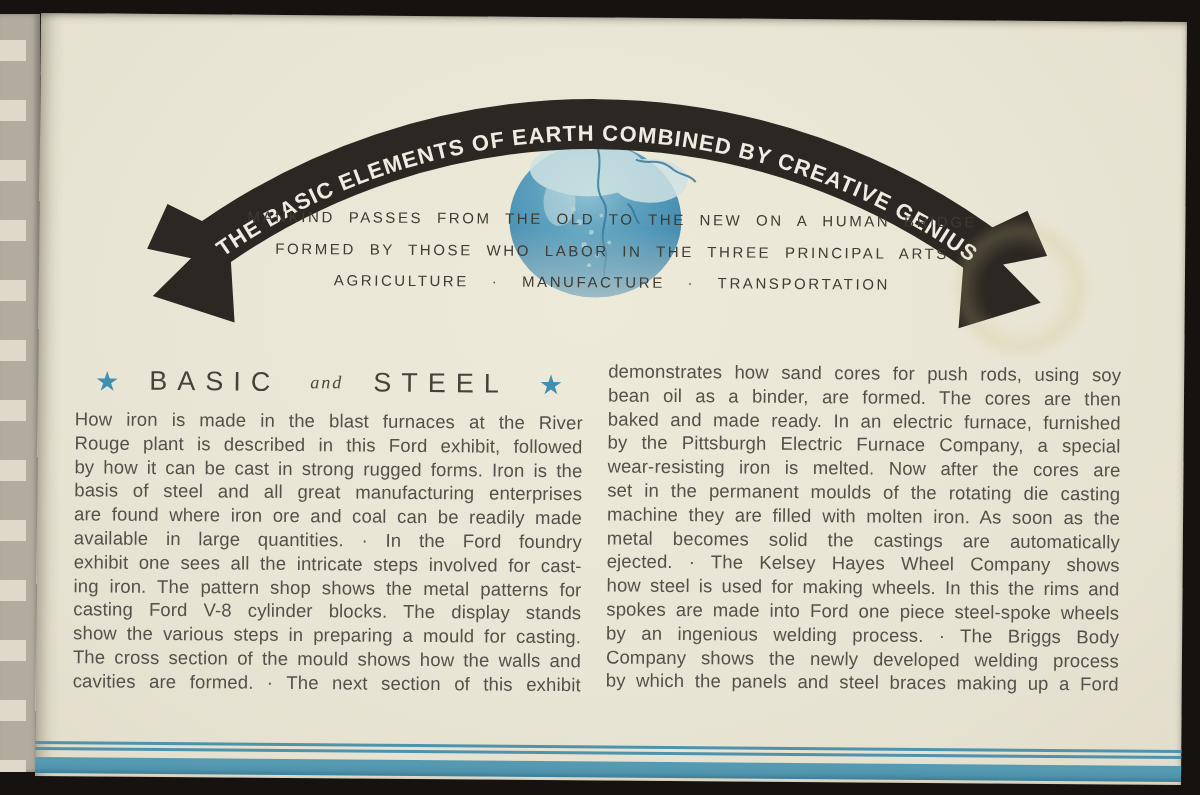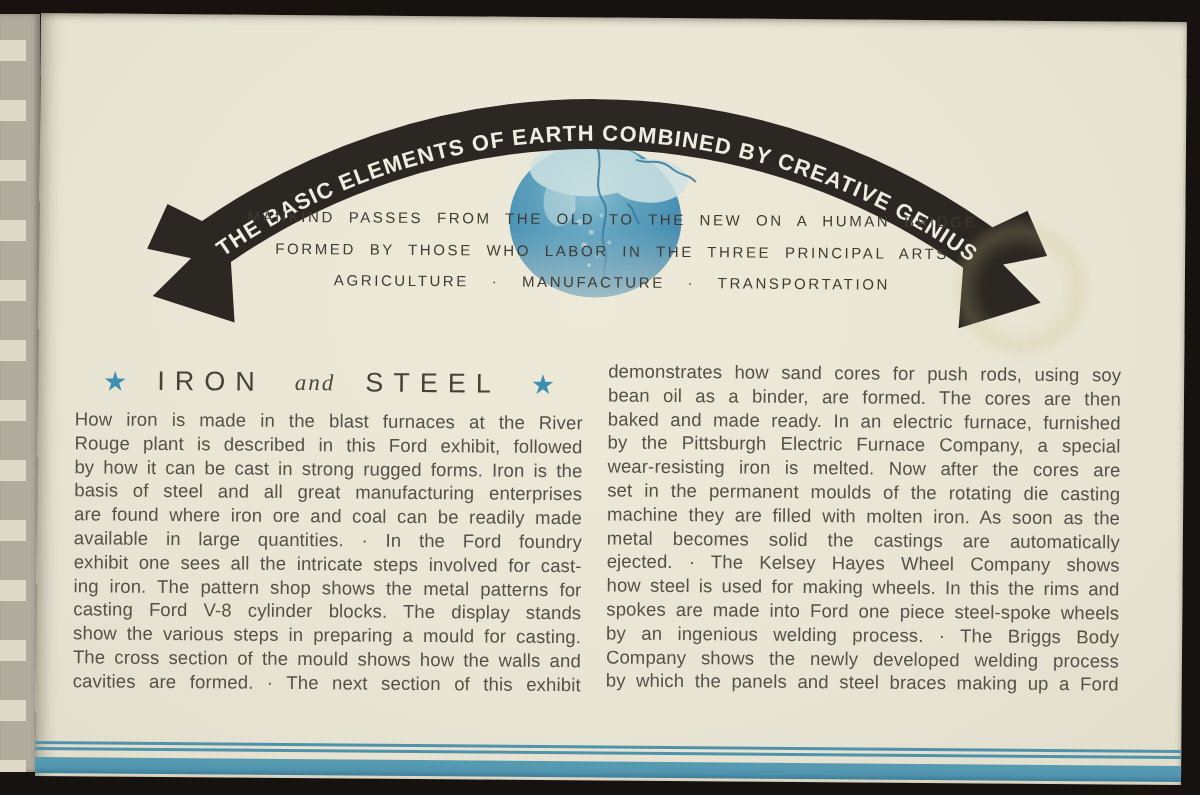--- a/index.html
+++ b/index.html
@@ -44,21 +44,21 @@
   .sub3{top:256px;word-spacing:16px;}
 
   
   .article-title{
     position:absolute;left:37px;top:352px;width:508px;
     display:flex;align-items:center;justify-content:center;gap:30px;
     color:#45423a;
   }
   .star{color:#3f8fb0;font-size:27px;line-height:1;font-family:"DejaVu Sans",sans-serif;}
   .tword{font-size:27px;letter-spacing:10px;font-weight:400;}
-  .tconj{font-size:23px;font-style:italic;letter-spacing:2px;font-family:"Liberation Serif",serif;color:#4a473e;}
+  .tconj{font-size:18px;font-style:italic;letter-spacing:2px;font-family:"Liberation Serif",serif;color:#4a473e;}
 
   
   .col{position:absolute;color:#55514a;font-size:18.5px;}
   .col-left{left:37px;top:394px;width:508px;}
   .col-right{left:570px;top:342px;width:513px;}
   .bline{
     height:23.8px;line-height:23.8px;overflow:hidden;
     text-align:justify;letter-spacing:.15px;
   }
   .bline::after{content:"";display:inline-block;width:100%;}
@@ -140,21 +140,21 @@
     </svg>
 
     <div class="sub sub1">MANKIND PASSES FROM THE OLD TO THE NEW ON A HUMAN BRIDGE</div>
     <div class="sub sub2">FORMED BY THOSE WHO LABOR IN THE THREE PRINCIPAL ARTS</div>
     <div class="sub sub3">AGRICULTURE · MANUFACTURE · TRANSPORTATION</div>
 
     <div class="stain"></div>
 
     <div class="article-title">
       <span class="star">★</span>
-      <span class="tword">IRON</span>
+      <span class="tword">BASIC</span>
       <span class="tconj">and</span>
       <span class="tword">STEEL</span>
       <span class="star">★</span>
     </div>
 
     <div class="col col-left">
         <div class="bline">How iron is made in the blast furnaces at the River</div>
         <div class="bline">Rouge plant is described in this Ford exhibit, followed</div>
         <div class="bline">by how it can be cast in strong rugged forms. Iron is the</div>
         <div class="bline">basis of steel and all great manufacturing enterprises</div>

